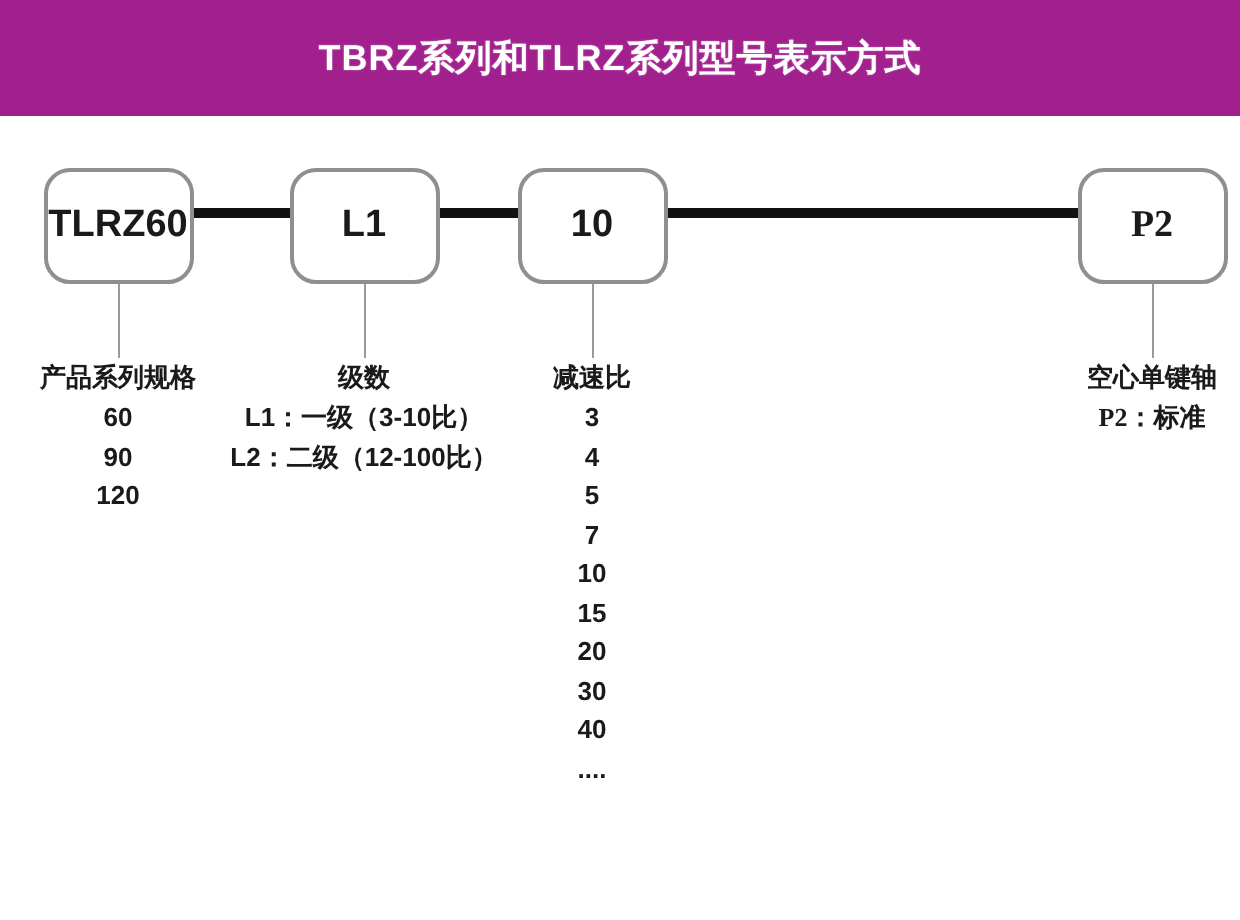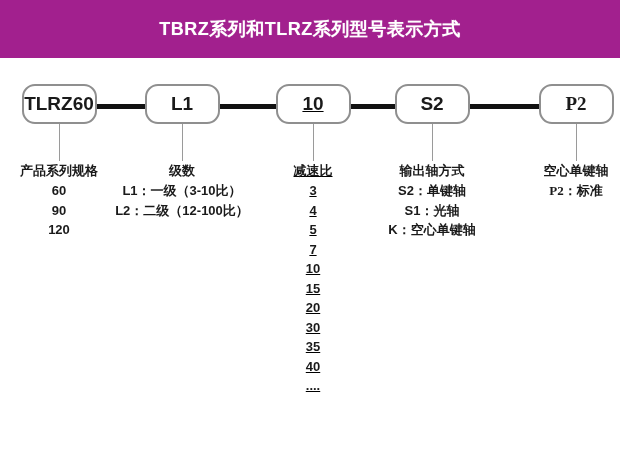--- a/index.html
+++ b/index.html
@@ -51,21 +51,21 @@
 
   .col {
     position: absolute;
     top: 84px;
     text-align: center;
     z-index: 2;
   }
 
   .box {
     width: 75px;
-    height: 40px;
+    height: 58px;
     margin: 0 auto;
     background: #ffffff;
     border: 2px solid #8f8f8f;
     border-radius: 13px;
     display: flex;
     align-items: center;
     justify-content: center;
   }
   .box span {
     font-weight: bold;
@@ -129,53 +129,40 @@
         <span>L1</span>
       </div>
       <div class="vline"></div>
       <div class="col-label">级数</div>
       <div class="col-items">
           <div class="item">L1：一级（3-10比）</div>
           <div class="item">L2：二级（12-100比）</div>
         </div>
     </div>
 
-    <div class="col" style="left:263px; width:100px;text-decoration:underline;">
+    <div class="col" style="left:246px; width:100px;">
       <div class="box">
         <span>10</span>
       </div>
       <div class="vline"></div>
       <div class="col-label">减速比</div>
       <div class="col-items">
           <div class="item">3</div>
           <div class="item">4</div>
           <div class="item">5</div>
           <div class="item">7</div>
           <div class="item">10</div>
           <div class="item">15</div>
           <div class="item">20</div>
           <div class="item">30</div>
-          <div class="item">35</div>
           <div class="item">40</div>
           <div class="item">....</div>
         </div>
     </div>
 
-    <div class="col" style="left:362px; width:140px;">
-      <div class="box">
-        <span>S2</span>
-      </div>
-      <div class="vline"></div>
-      <div class="col-label">输出轴方式</div>
-      <div class="col-items">
-          <div class="item">S2：单键轴</div>
-          <div class="item">S1：光轴</div>
-          <div class="item">K：空心单键轴</div>
-        </div>
-    </div>
 
     <div class="col" style="left:521px; width:110px;font-family:Liberation Serif, serif;">
       <div class="box">
         <span>P2</span>
       </div>
       <div class="vline"></div>
       <div class="col-label">空心单键轴</div>
       <div class="col-items">
           <div class="item">P2：标准</div>
         </div>

